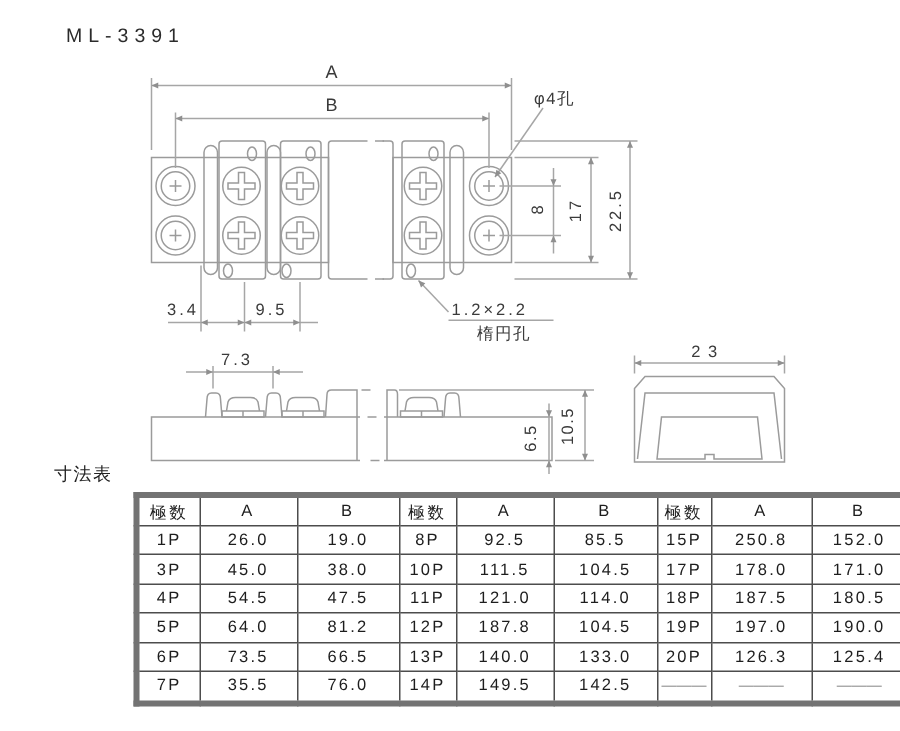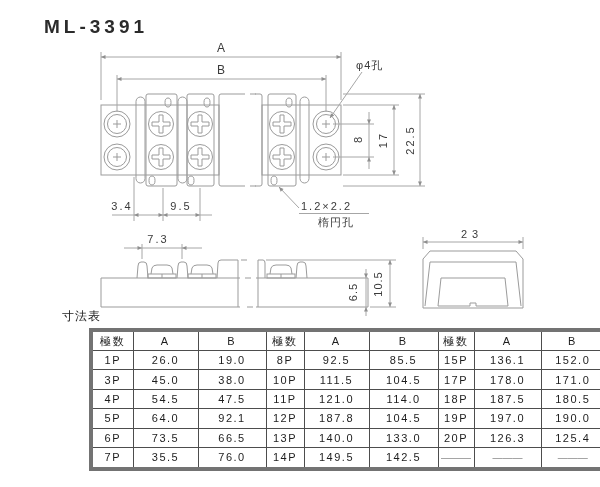--- a/index.html
+++ b/index.html
@@ -1,25 +1,25 @@
 <!DOCTYPE html>
 <html><head>
 <meta charset="utf-8">
 <style>
   html,body{margin:0;padding:0;background:#fff;}
   #stage{
     position:relative;width:600px;height:487px;background:#ffffff;overflow:hidden;
     font-family:"Liberation Sans","DejaVu Sans",sans-serif;
   }
   #title{
-    position:absolute;left:44px;top:16px;font-size:19px;color:#2b2b2b;
-    letter-spacing:4px;font-weight:bold;
+    position:absolute;left:44px;top:16px;font-size:13px;color:#2b2b2b;
+    letter-spacing:4px;font-weight:normal;
   }
   #table-label{
-    position:absolute;left:62px;top:308px;font-size:12px;color:#222;
+    position:absolute;left:36px;top:308px;font-size:12px;color:#222;
     letter-spacing:1px;
   }
   svg{position:absolute;left:0;top:0;}
   svg text{fill:#3a3a3a;font-family:"Liberation Sans","DejaVu Sans",sans-serif;}
   .dimtext{font-size:11px;}
   .dimtext-lg{font-size:12px;}
   .jp{font-size:11px;}
   #dim-table{
     position:absolute;left:45px;top:328px;width:515px;height:143px;
     border-collapse:collapse;table-layout:fixed;font-size:11px;color:#1d1d1d;
@@ -261,21 +261,21 @@
       <th>B</th>
     </tr>
     <tr>
       <td>1P</td>
       <td>26.0</td>
       <td>19.0</td>
       <td>8P</td>
       <td>92.5</td>
       <td>85.5</td>
       <td>15P</td>
-      <td>136.1</td>
+      <td>250.8</td>
       <td>152.0</td>
     </tr>
     <tr>
       <td>3P</td>
       <td>45.0</td>
       <td>38.0</td>
       <td>10P</td>
       <td>111.5</td>
       <td>104.5</td>
       <td>17P</td>
@@ -289,21 +289,21 @@
       <td>11P</td>
       <td>121.0</td>
       <td>114.0</td>
       <td>18P</td>
       <td>187.5</td>
       <td>180.5</td>
     </tr>
     <tr>
       <td>5P</td>
       <td>64.0</td>
-      <td>92.1</td>
+      <td>81.2</td>
       <td>12P</td>
       <td>187.8</td>
       <td>104.5</td>
       <td>19P</td>
       <td>197.0</td>
       <td>190.0</td>
     </tr>
     <tr>
       <td>6P</td>
       <td>73.5</td>

